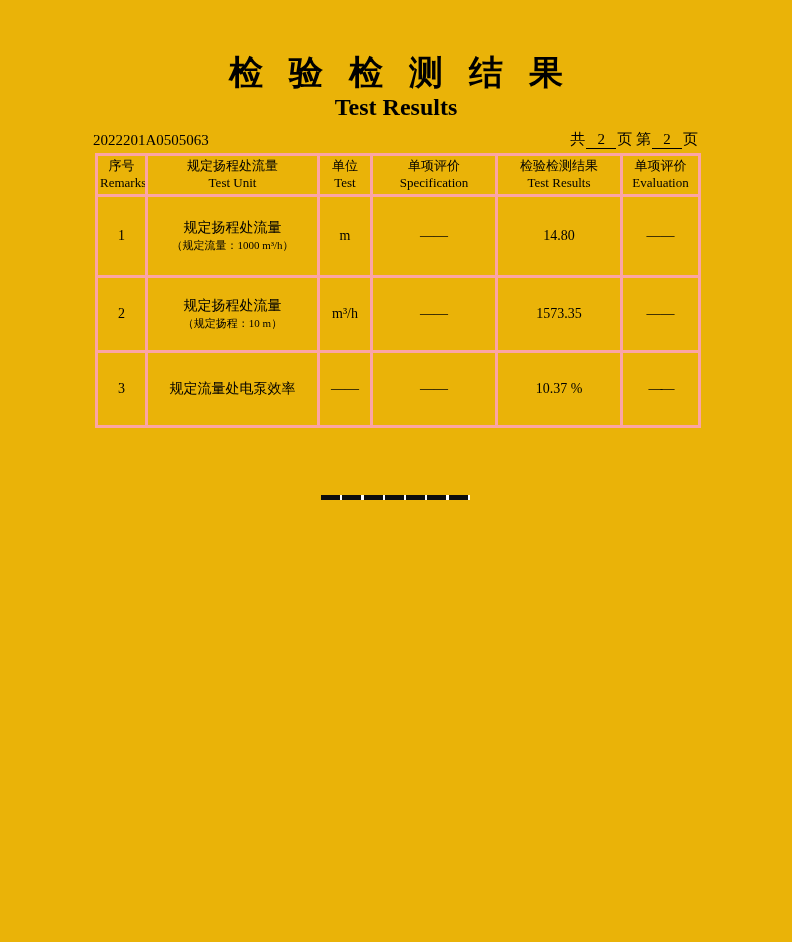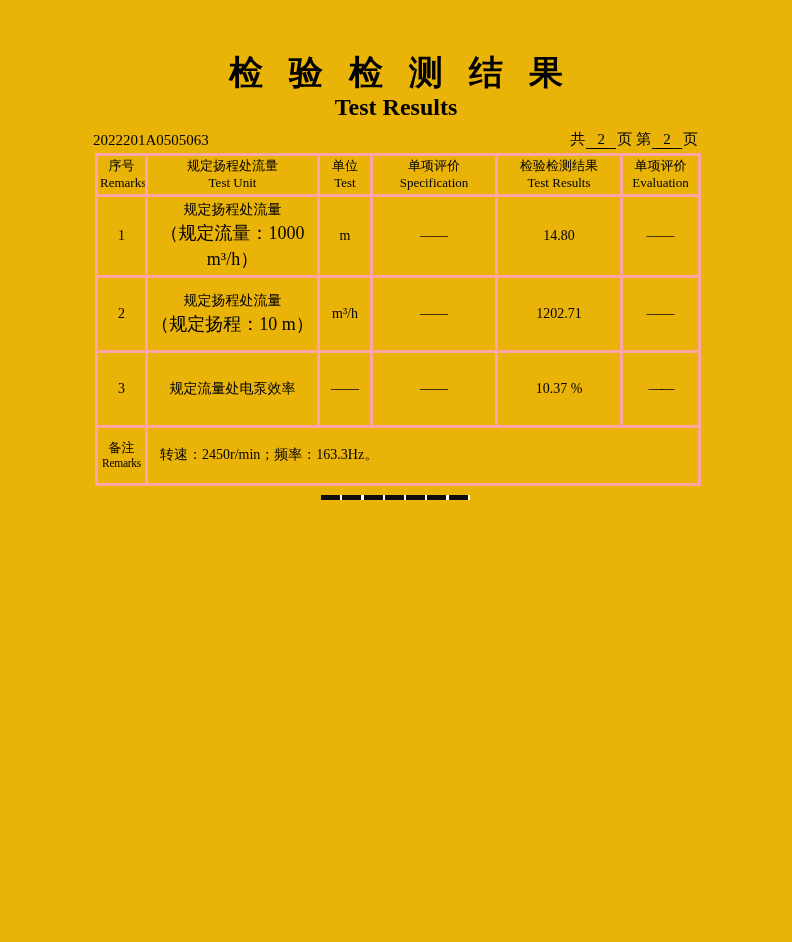--- a/index.html
+++ b/index.html
@@ -69,21 +69,21 @@
     padding: 2px;
     overflow: hidden;
   }
   tr.hdr { height: 41px; }
   tr.r1 { height: 81px; }
   tr.r2 { height: 75px; }
   tr.r3 { height: 75px; }
   tr.remarks { height: 58px; }
   .hdr th { font-size: 13px; line-height: 1.3; }
   .cell { font-size: 14px; line-height: 1.45; }
-  .item-sub { font-size: 18px; }
+  .item-sub { font-size: 11px; }
   .remarks-label { font-size: 13px; line-height: 1.25; }
   .remarks-label .en { font-size: 11.5px; letter-spacing: -0.3px; }
   .remarks-content {
     text-align: left !important;
     padding-left: 12px !important;
     font-size: 14px;
   }
   .dash-heavy { font-weight: bold; letter-spacing: -2px; }
   .end-bar {
     position: absolute;
@@ -155,36 +155,29 @@
       <td class="cell">——</td>
     </tr>
     <tr class="r2">
       <td class="cell">2</td>
       <td class="cell">
             <div>规定扬程处流量</div>
             <div class="item-sub">（规定扬程：10 m）</div>
           </td>
       <td class="cell">m³/h</td>
       <td class="cell">——</td>
-      <td class="cell">1202.71</td>
+      <td class="cell">1573.35</td>
       <td class="cell">——</td>
     </tr>
     <tr class="r3">
       <td class="cell">3</td>
       <td class="cell">规定流量处电泵效率</td>
       <td class="cell">——</td>
       <td class="cell">——</td>
       <td class="cell">10.37 %</td>
       <td class="cell dash-heavy">——</td>
     </tr>
-    <tr class="remarks">
-      <td class="remarks-label">
-            <div>备注</div>
-            <div class="en">Remarks</div>
-          </td>
-      <td class="cell remarks-content" colspan="5">转速：2450r/min；频率：163.3Hz。</td>
-    </tr>
   </tbody>
     </table>
 
   <div class="end-bar"></div>
 
 </div>
 
 </body></html>

